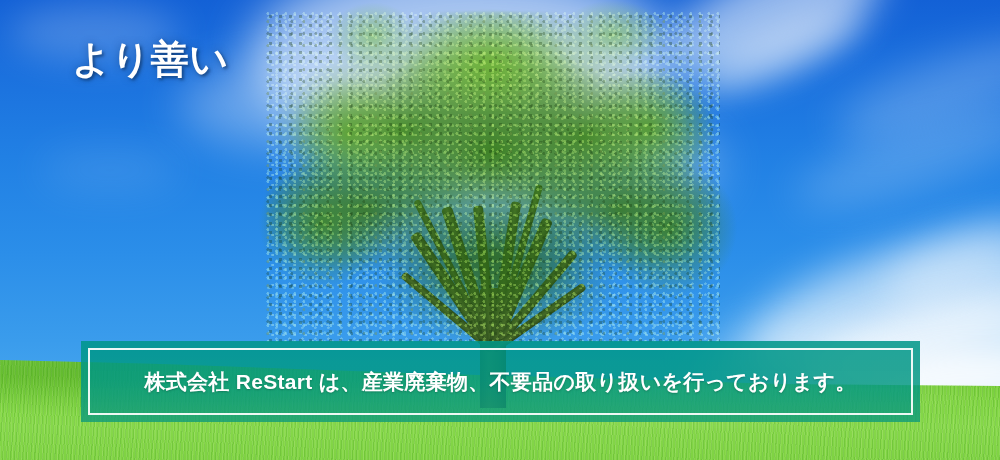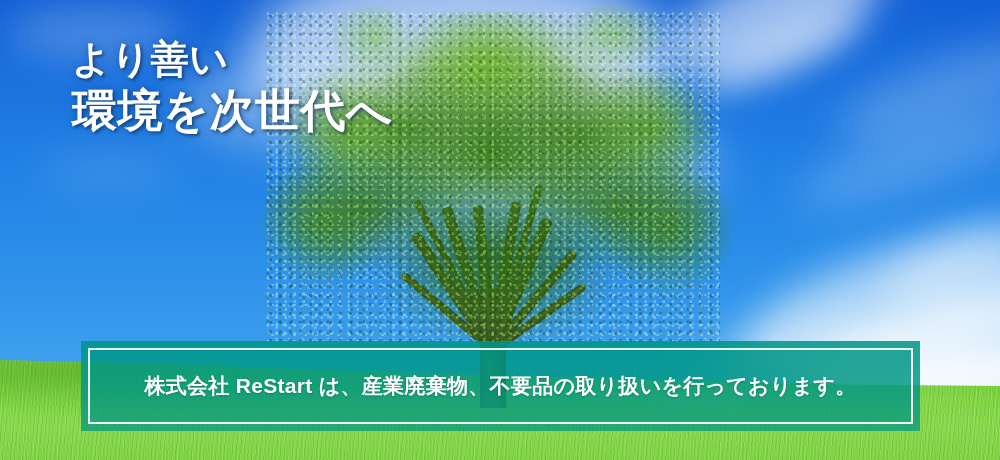--- a/index.html
+++ b/index.html
@@ -177,21 +177,21 @@
     letter-spacing:.5px;
     font-weight:700;
     user-select:none;
     margin-top:12px;
   }
   .hl-1{ font-size:38px; line-height:46px; }
   .hl-2{ font-size:45px; line-height:54px; margin-top:2px; }
 
   
   .banner{
-    position:absolute; left:81px; top:341px; width:839px; height:90px;
+    position:absolute; left:81px; top:341px; width:839px; height:81px;
     background:
       linear-gradient(180deg,
         rgba(0,150,136,.86) 0%,
         rgba(4,152,132,.85) 50%,
         rgba(22,158,120,.84) 100%);
     backdrop-filter:saturate(1.1);
   }
   .banner-inner{
     position:absolute; left:7px; top:7px; right:7px; bottom:7px;
     border:2px solid rgba(255,255,255,.92);
@@ -258,21 +258,20 @@
     <div class="leaf e5"></div>
     <div class="leaf e6"></div>
     <div class="leaf e7"></div>
     <div class="leaf e8"></div>
     <div class="canopy-tex"></div>
     <div class="canopy-dark"></div>
   </div>
 
   <div class="headline">
     <div class="hl-1">より善い</div>
-    <div class="hl-2">環境を次世代へ</div>
   </div>
 
   <div class="banner">
     <div class="banner-inner">
       <div class="banner-line">株式会社 ReStart は、産業廃棄物、不要品の取り扱いを行っております。</div>
     </div>
   </div>
 
 </div>
 

